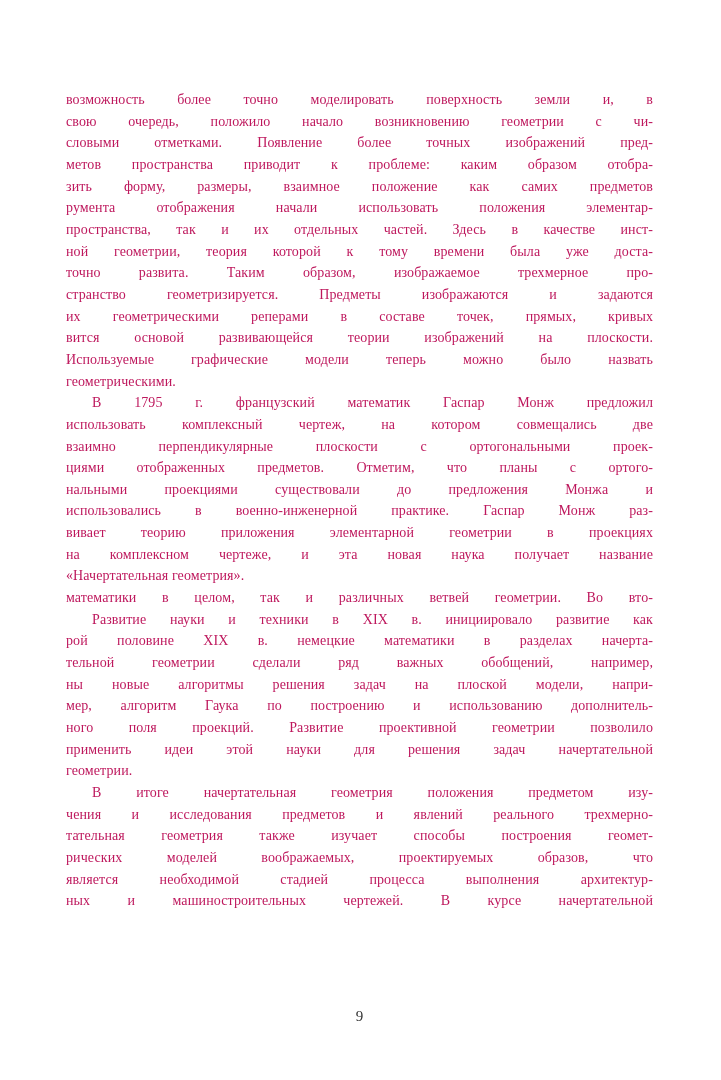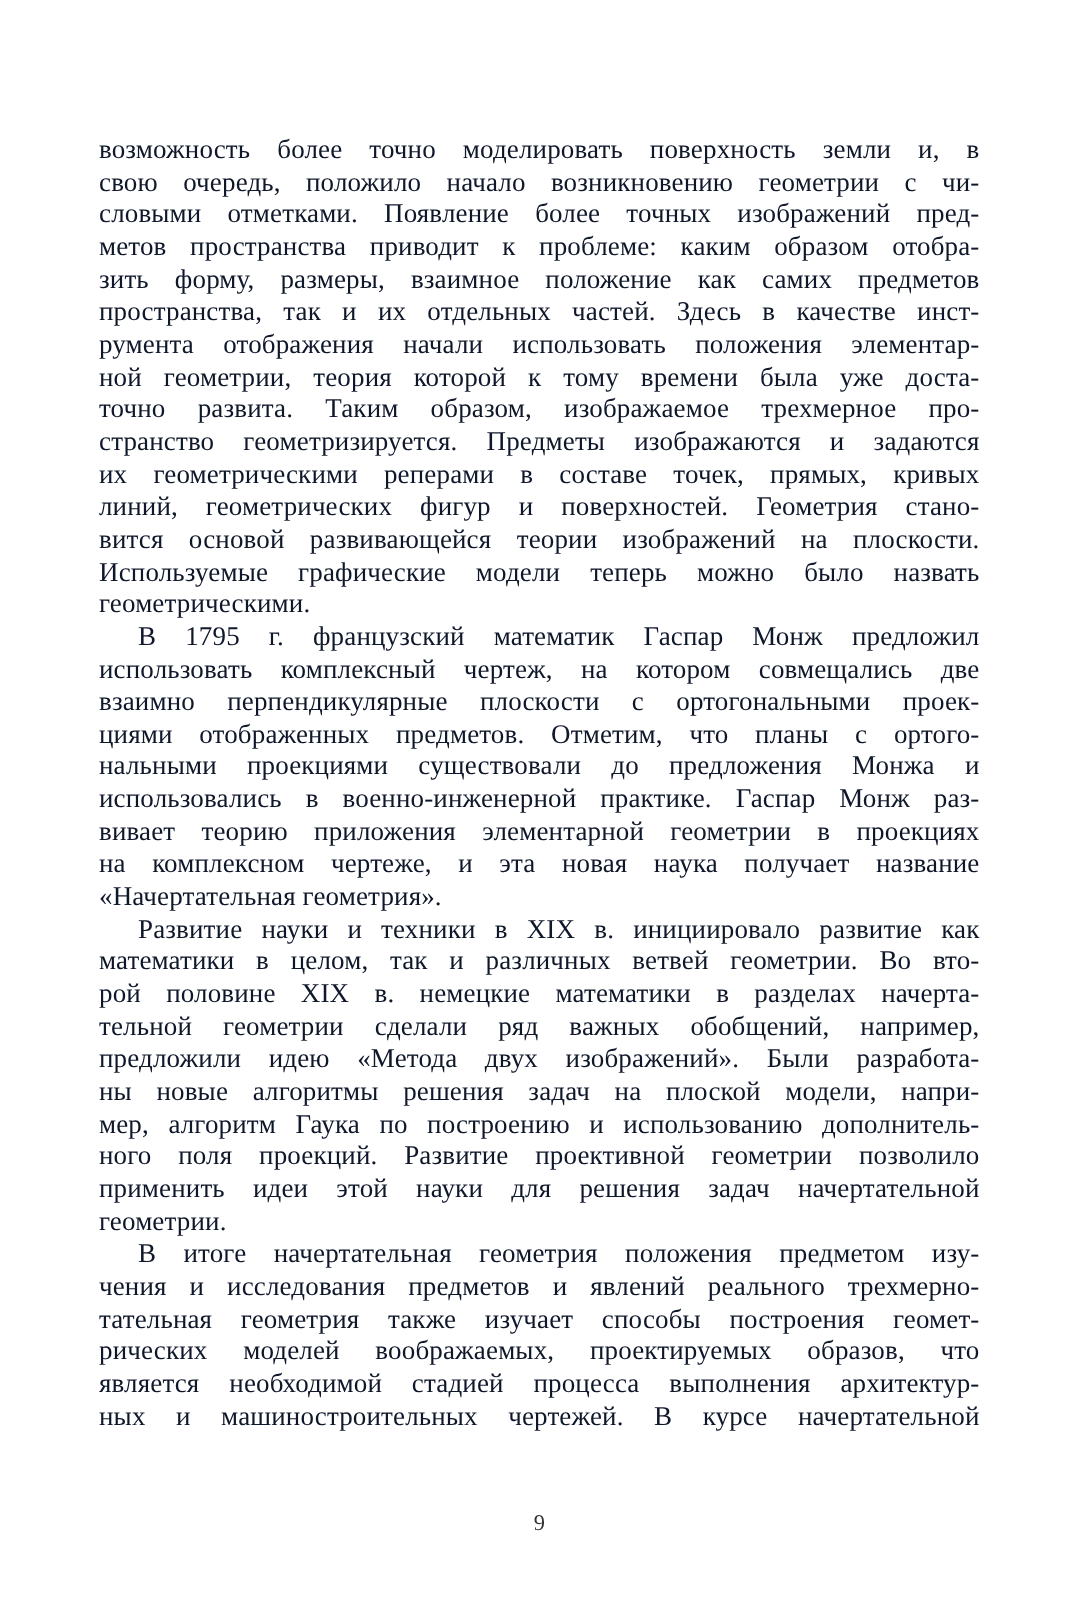--- a/index.html
+++ b/index.html
@@ -18,23 +18,23 @@
     position: absolute;
     left: 0; top: 0;
     width: 721px; height: 1080px;
     background: #ffffff;
   }
   .text-block {
     position: absolute;
     left: 66px;
     top: 89px;
     width: 587px;
-    font-size: 18px;
+    font-size: 14px;
     line-height: 21.65px;
-    color: #0f172a;
+    color: #be185d;
     letter-spacing: 0.1px;
   }
   .para { margin: 0; padding: 0; }
   .ln {
     text-align: justify;
     text-align-last: justify;
     white-space: normal;
   }
   .ln.last {
     text-align-last: left;
@@ -58,50 +58,48 @@
 
 <div class="page">
   <div class="text-block">
 
     <div class="para">
       <div class="ln">возможность более точно моделировать поверхность земли и, в</div>
       <div class="ln">свою очередь, положило начало возникновению геометрии с чи-</div>
       <div class="ln">словыми отметками. Появление более точных изображений пред-</div>
       <div class="ln">метов пространства приводит к проблеме: каким образом отобра-</div>
       <div class="ln">зить форму, размеры, взаимное положение как самих предметов</div>
+      <div class="ln">румента отображения начали использовать положения элементар-</div>
       <div class="ln">пространства, так и их отдельных частей. Здесь в качестве инст-</div>
-      <div class="ln">румента отображения начали использовать положения элементар-</div>
       <div class="ln">ной геометрии, теория которой к тому времени была уже доста-</div>
       <div class="ln">точно развита. Таким образом, изображаемое трехмерное про-</div>
       <div class="ln">странство геометризируется. Предметы изображаются и задаются</div>
       <div class="ln">их геометрическими реперами в составе точек, прямых, кривых</div>
-      <div class="ln">линий, геометрических фигур и поверхностей. Геометрия стано-</div>
       <div class="ln">вится основой развивающейся теории изображений на плоскости.</div>
       <div class="ln">Используемые графические модели теперь можно было назвать</div>
       <div class="ln last">геометрическими.</div>
     </div>
 
     <div class="para">
       <div class="ln ind">В 1795 г. французский математик Гаспар Монж предложил</div>
       <div class="ln">использовать комплексный чертеж, на котором совмещались две</div>
       <div class="ln">взаимно перпендикулярные плоскости с ортогональными проек-</div>
       <div class="ln">циями отображенных предметов. Отметим, что планы с ортого-</div>
       <div class="ln">нальными проекциями существовали до предложения Монжа и</div>
       <div class="ln">использовались в военно-инженерной практике. Гаспар Монж раз-</div>
       <div class="ln">вивает теорию приложения элементарной геометрии в проекциях</div>
       <div class="ln">на комплексном чертеже, и эта новая наука получает название</div>
       <div class="ln last">«Начертательная геометрия».</div>
     </div>
 
     <div class="para">
+      <div class="ln">математики в целом, так и различных ветвей геометрии. Во вто-</div>
       <div class="ln ind">Развитие науки и техники в XIX в. инициировало развитие как</div>
-      <div class="ln">математики в целом, так и различных ветвей геометрии. Во вто-</div>
       <div class="ln">рой половине XIX в. немецкие математики в разделах начерта-</div>
       <div class="ln">тельной геометрии сделали ряд важных обобщений, например,</div>
-      <div class="ln">предложили идею «Метода двух изображений». Были разработа-</div>
       <div class="ln">ны новые алгоритмы решения задач на плоской модели, напри-</div>
       <div class="ln">мер, алгоритм Гаука по построению и использованию дополнитель-</div>
       <div class="ln">ного поля проекций. Развитие проективной геометрии позволило</div>
       <div class="ln">применить идеи этой науки для решения задач начертательной</div>
       <div class="ln last">геометрии.</div>
     </div>
 
     <div class="para">
       <div class="ln ind">В итоге начертательная геометрия положения предметом изу-</div>
       <div class="ln">чения и исследования предметов и явлений реального трехмерно-</div>

